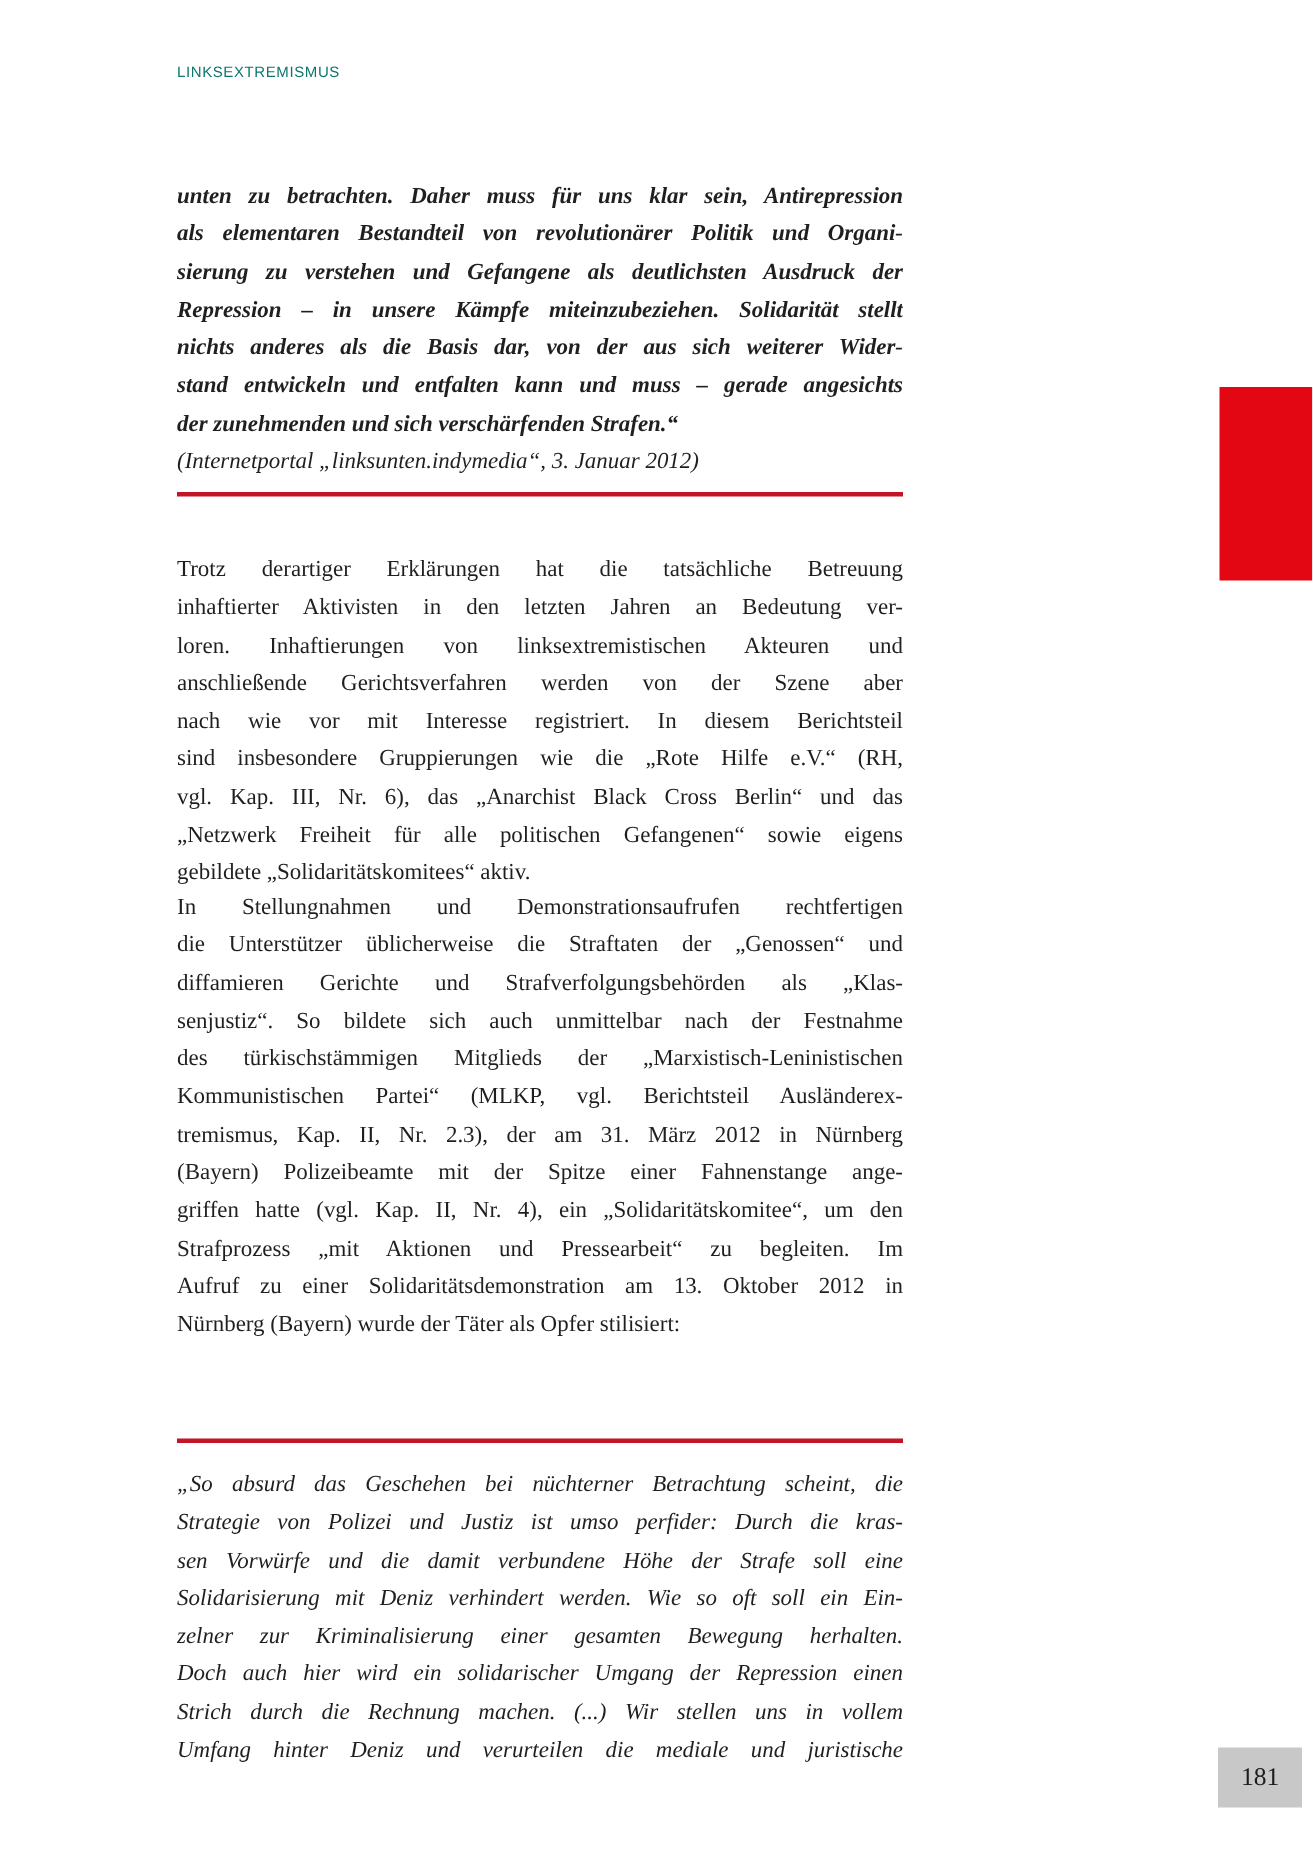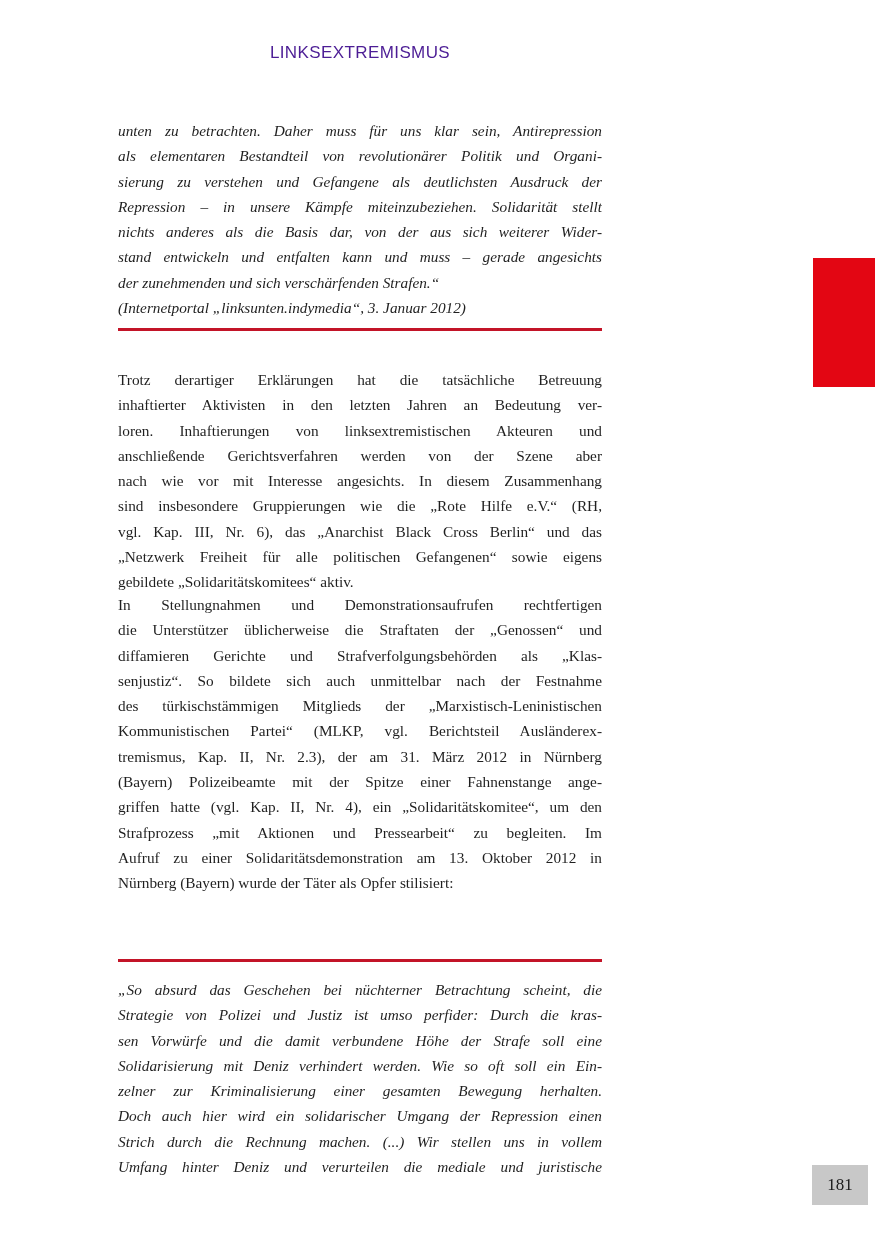--- a/index.html
+++ b/index.html
@@ -13,25 +13,24 @@
     width: 875px;
     height: 1241px;
     background: #ffffff;
     overflow: hidden;
   }
   .running-head {
     position: absolute;
     left: 118px;
     width: 484px;
     top: 43px;
-    text-align: center;
     font-family: "Liberation Sans", "DejaVu Sans", sans-serif;
-    font-size: 17px;
+    font-size: 10px;
     letter-spacing: 0.4px;
-    color: #4c1d95;
+    color: #0f766e;
   }
   .block {
     position: absolute;
     left: 118px;
     width: 484px;
     line-height: 25.3px;
     font-size: 15.3px;
     color: #1f1f1f;
   }
   .quote {
@@ -53,21 +52,21 @@
   }
   .rule {
     position: absolute;
     left: 118px;
     width: 484px;
     height: 3px;
     background: #c31428;
   }
   #rule-top { top: 328px; }
   #rule-bottom { top: 959px; }
-  #quote-1 { top: 118px; }
+  #quote-1 { top: 118px; font-weight: bold; }
   #quote-1-citation { top: 295px; }
   #paragraph-1 { top: 367px; }
   #paragraph-2 { top: 592px; }
   #quote-2 { top: 977px; }
   .chapter-tab {
     position: absolute;
     left: 813px;
     top: 258px;
     width: 62px;
     height: 129px;
@@ -110,21 +109,21 @@
 
   <div id="quote-1-citation" class="block cite">(Internetportal „linksunten.indymedia“, 3. Januar 2012)</div>
 
   <div id="rule-top" class="rule"></div>
 
   <div id="paragraph-1" class="block">
       <div class="tline">Trotz derartiger Erklärungen hat die tatsächliche Betreuung</div>
       <div class="tline">inhaftierter Aktivisten in den letzten Jahren an Bedeutung ver-</div>
       <div class="tline">loren. Inhaftierungen von linksextremistischen Akteuren und</div>
       <div class="tline">anschließende Gerichtsverfahren werden von der Szene aber</div>
-      <div class="tline">nach wie vor mit Interesse angesichts. In diesem Zusammenhang</div>
+      <div class="tline">nach wie vor mit Interesse registriert. In diesem Berichtsteil</div>
       <div class="tline">sind insbesondere Gruppierungen wie die „Rote Hilfe e.V.“ (RH,</div>
       <div class="tline">vgl. Kap. III, Nr. 6), das „Anarchist Black Cross Berlin“ und das</div>
       <div class="tline">„Netzwerk Freiheit für alle politischen Gefangenen“ sowie eigens</div>
       <div class="tline tlast">gebildete „Solidaritätskomitees“ aktiv.</div>
     </div>
 
   <div id="paragraph-2" class="block">
       <div class="tline">In Stellungnahmen und Demonstrationsaufrufen rechtfertigen</div>
       <div class="tline">die Unterstützer üblicherweise die Straftaten der „Genossen“ und</div>
       <div class="tline">diffamieren Gerichte und Strafverfolgungsbehörden als „Klas-</div>

